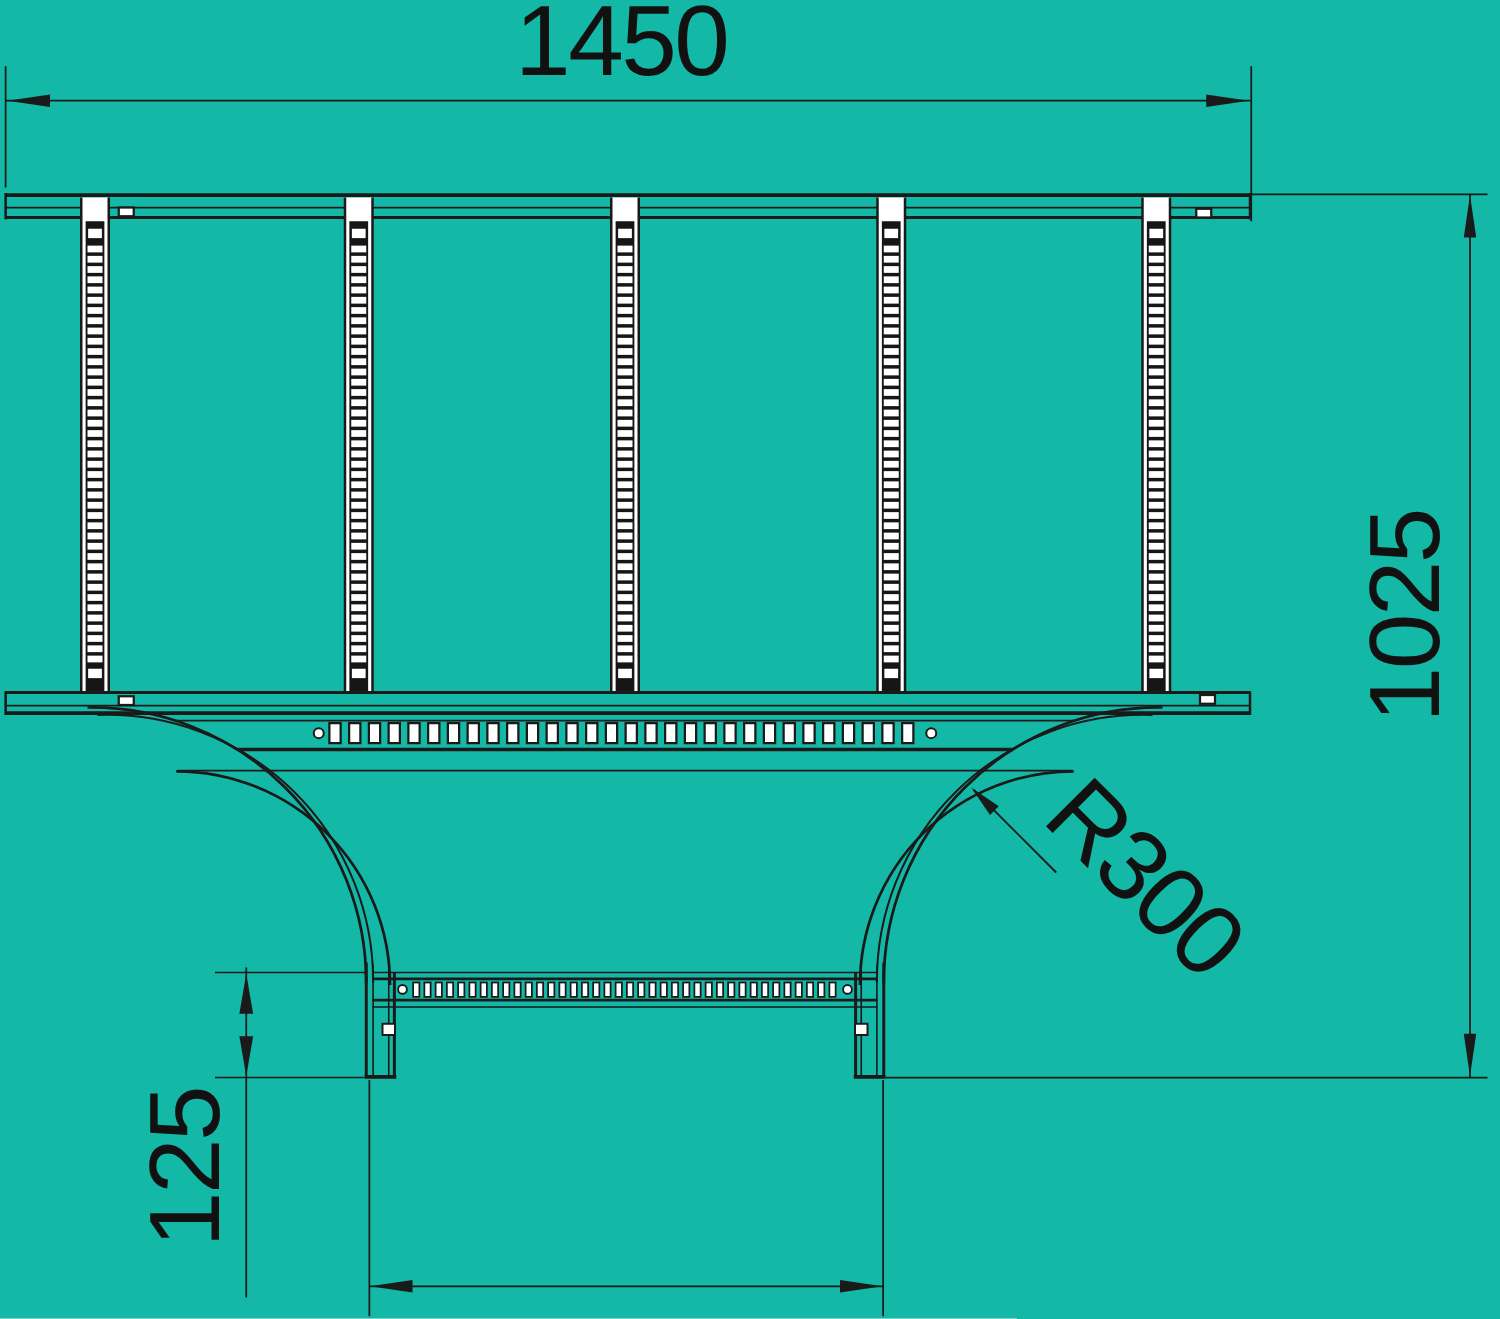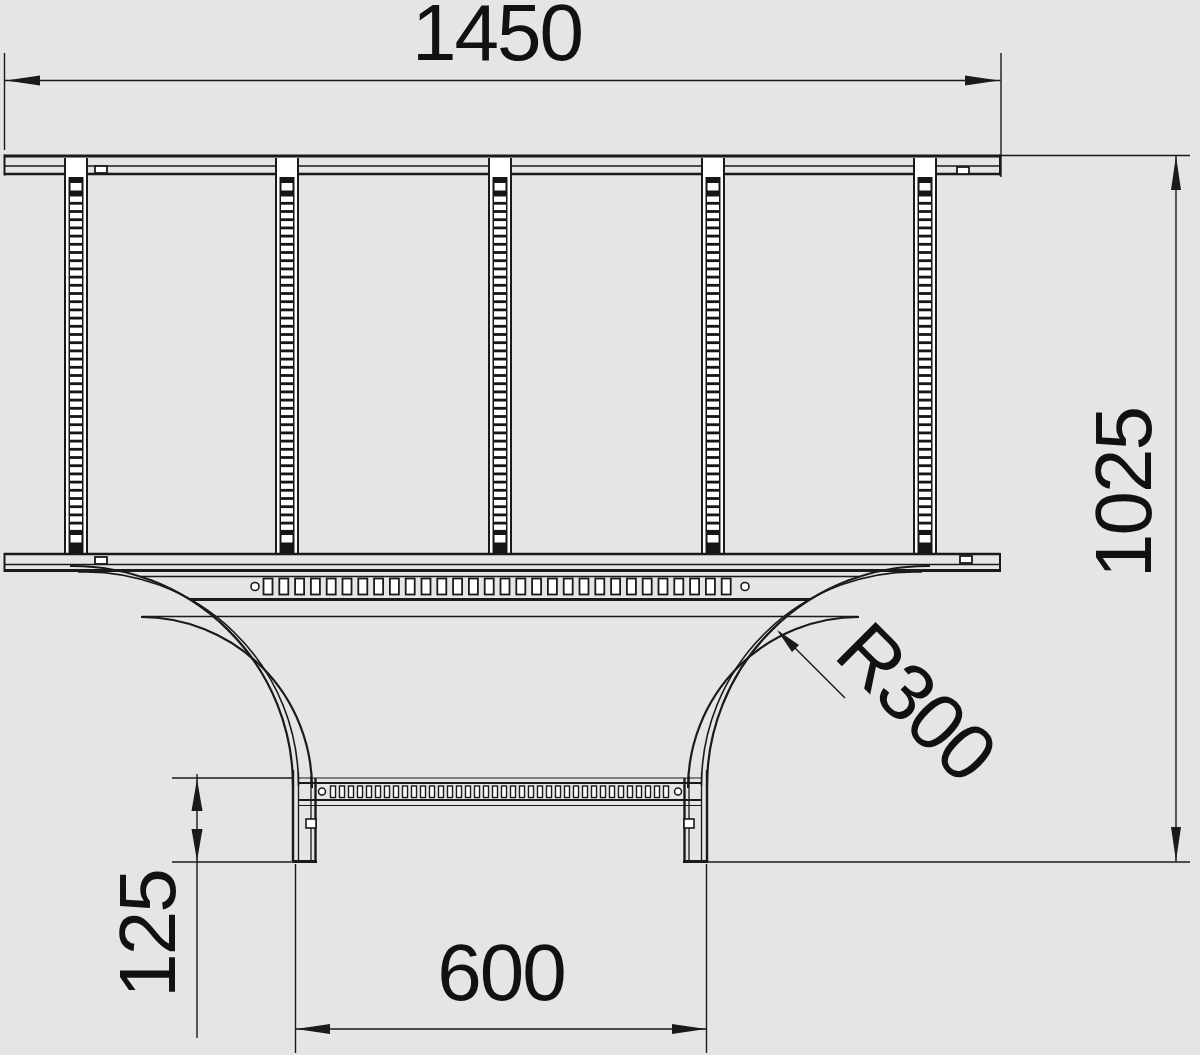--- a/index.html
+++ b/index.html
@@ -1,16 +1,16 @@
 <!DOCTYPE html>
 <html><head>
 <meta charset="utf-8">
 <style>
   html,body{margin:0;padding:0;background:#ffffff;}
-  #stage{position:relative;width:1200px;height:1055px;background:#e5e5e5;overflow:hidden;
+  #stage{position:relative;width:1200px;height:1055px;background:#14b8a6;overflow:hidden;
          font-family:"Liberation Sans", sans-serif;}
   #stage svg{position:absolute;left:0;top:0;}
   .dim-label{position:absolute;color:#111;font-size:80px;font-weight:400;
              letter-spacing:-2px;white-space:nowrap;line-height:1;
              transform:translate(-50%,-50%);}
   .rot-ccw{transform:translate(-50%,-50%) rotate(-90deg);}
   .rot-45{transform:translate(-50%,-50%) rotate(45deg);}
 </style>
 </head>
 <body>
@@ -441,14 +441,13 @@
         <polygon points="296,1029 330,1024 330,1034" fill="#1a1a1a" stroke="none"></polygon>
         <polygon points="706,1029 672,1024 672,1034" fill="#1a1a1a" stroke="none"></polygon>
       </g>
     </g>
   </svg>
 
   <div class="dim-label" style="left:497px;top:33px;">1450</div>
   <div class="dim-label rot-ccw" style="left:1124px;top:493px;">1025</div>
   <div class="dim-label rot-45" style="left:916px;top:702px;">R300</div>
   <div class="dim-label rot-ccw" style="left:148px;top:934px;">125</div>
-  <div class="dim-label" style="left:501px;top:973px;">600</div>
 </div>
 
 </body></html>

